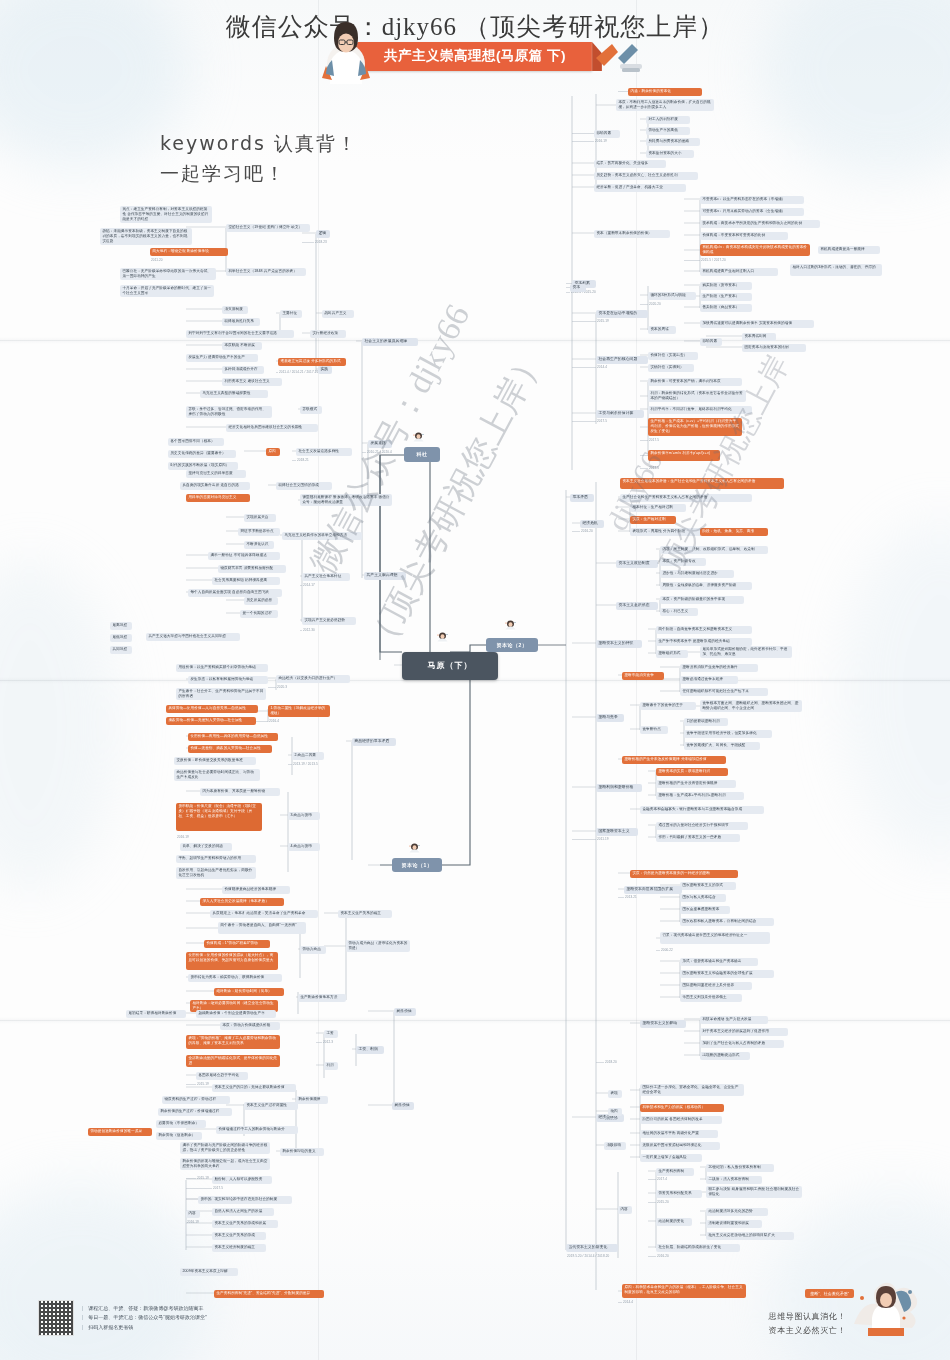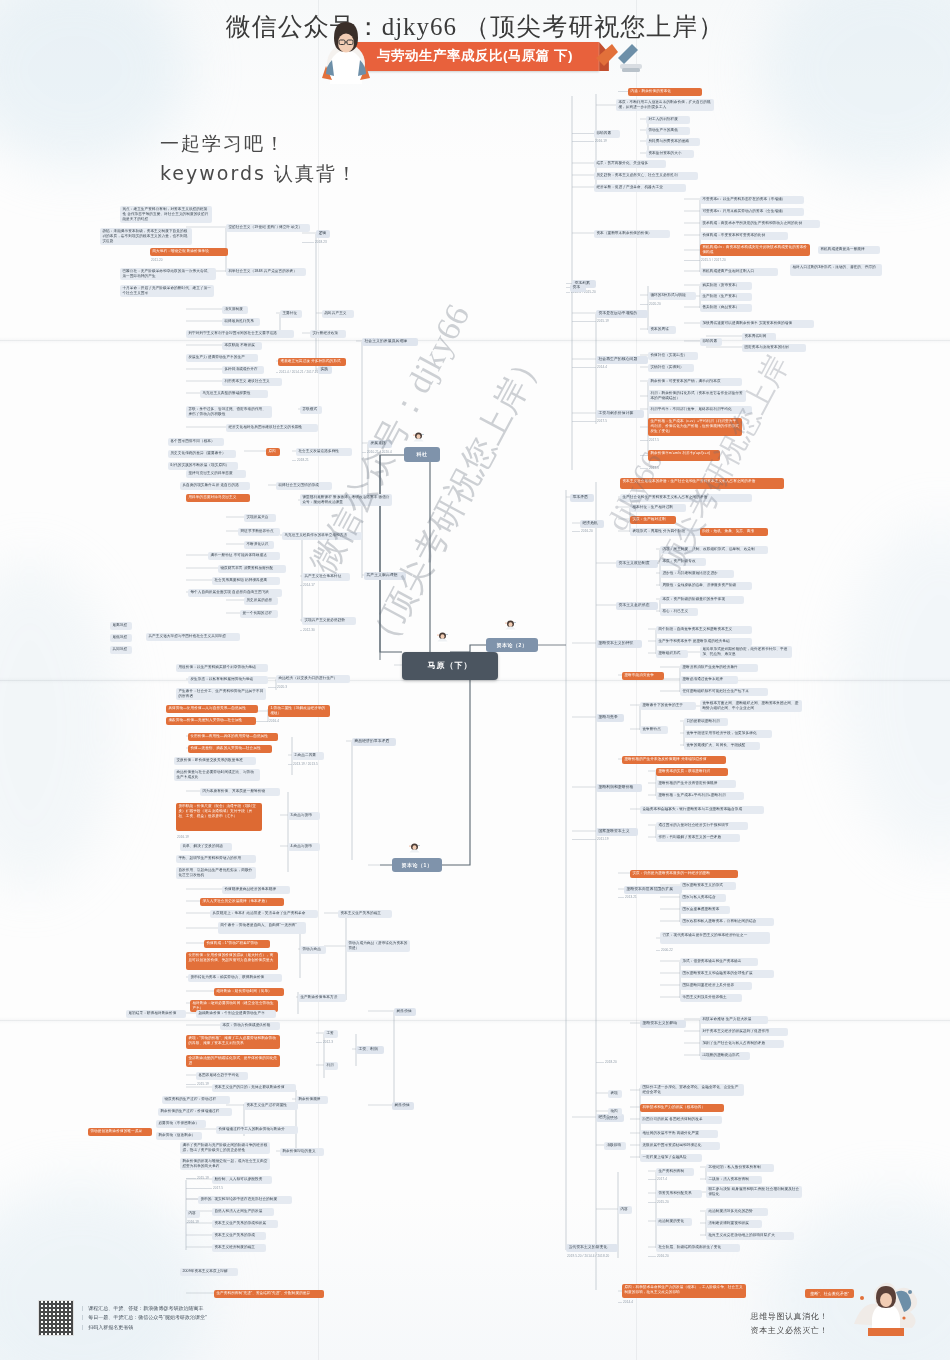--- a/index.html
+++ b/index.html
@@ -121,21 +121,21 @@
       repeating-linear-gradient(0deg,#2c2c2c 0 2px,transparent 2px 4px),
       repeating-linear-gradient(90deg,#2c2c2c 0 2px,transparent 2px 4px);
     background-size:4px 4px;
     opacity:.85;border:1px solid #ddd;
   }
   #footer-lines{font-size:5px;line-height:9.5px;color:#3f4a55;}
   #footer-lines div{display:flex;gap:5px;align-items:center;}
   #footer-lines .bar{color:#9aa6b2;}
   #footer-right{
     position:absolute;right:28px;bottom:22px;z-index:7;
-    display:flex;align-items:flex-end;gap:20px;
+    display:flex;align-items:flex-end;gap:2px;
   }
   #footer-note{
     font-family:"DejaVu Sans",sans-serif;
     font-size:8px;line-height:14px;color:#4a4a4a;letter-spacing:.6px;
     text-align:left;
   }
   #footer-tag{
     position:absolute;right:96px;bottom:62px;z-index:7;
     background:#e2703a;color:#fff;font-size:4px;border-radius:2px;
     padding:2px 5px;
@@ -152,21 +152,21 @@
   <div class="blotch" style="left:-50px;top:1180px;width:260px;height:230px;background:#d4e6ef;opacity:.32;"></div>
   <div class="blotch" style="left:770px;top:1190px;width:250px;height:220px;background:#d8e8f1;opacity:.32;"></div>
   <div class="fold h" style="top:340px;"></div>
   <div class="fold h" style="top:680px;"></div>
   <div class="fold h" style="top:1020px;"></div>
   <div class="fold v" style="left:318px;"></div>
   <div class="fold v" style="left:636px;"></div>
 </div>
 
 <div id="wm-title">微信公众号：djky66 （顶尖考研祝您上岸）</div>
-<div id="title-ribbon">与劳动生产率成反比(马原篇 下)</div>
+<div id="title-ribbon">共产主义崇高理想(马原篇 下)</div>
 
 <svg class="deco-girl" style="left:318px;top:14px;width:56px;height:70px;" viewBox="0 0 56 70">
   <ellipse cx="28" cy="50" rx="19" ry="20" fill="#f5f2ef"></ellipse>
   <path d="M12 48 q6 -12 16 -12 q10 0 16 12 l0 22 l-32 0 z" fill="#ffffff"></path>
   <path d="M16 24 q0 -16 12 -16 q12 0 12 16 q0 14 -12 14 q-12 0 -12 -14z" fill="#3a2f2a"></path>
   <ellipse cx="28" cy="29" rx="8" ry="9.5" fill="#f2cdb4"></ellipse>
   <rect x="21" y="26" width="6" height="4.5" rx="1.4" fill="none" stroke="#3a3a3a" stroke-width="1"></rect>
   <rect x="29" y="26" width="6" height="4.5" rx="1.4" fill="none" stroke="#3a3a3a" stroke-width="1"></rect>
   <line x1="27" y1="28" x2="29" y2="28" stroke="#3a3a3a" stroke-width="1"></line>
   <path d="M8 52 l-4 12 l10 2 z" fill="#e2703a"></path>
@@ -176,22 +176,22 @@
 </svg>
 
 <svg class="deco-girl" style="left:592px;top:30px;width:52px;height:48px;" viewBox="0 0 52 48">
   <path d="M4 28 l16 -14 l6 8 l-14 14 z" fill="#e2703a"></path>
   <path d="M26 28 l14 -14 l6 6 l-14 14 z" fill="#6d8fa8"></path>
   <rect x="28" y="34" width="22" height="5" rx="2" fill="#d9dde2"></rect>
   <rect x="30" y="38" width="18" height="4" rx="1.6" fill="#b9c2ca"></rect>
 </svg>
 
 <div id="hand-note">
+  <div>keywords 认真背！</div>
   <div>一起学习吧！</div>
-  <div>keywords 认真背！</div>
 </div>
 
 <svg id="links" viewBox="0 0 950 1360" preserveAspectRatio="none">
     <path d="M450 652 L470 652 L470 645 L486 645" fill="none" stroke="#5a6670" stroke-width="1.1"></path>
     <path d="M450 660 L470 660 L470 865 L392 865" fill="none" stroke="#5a6670" stroke-width="1.1"></path>
     <path d="M430 652 L430 652 L430 455 L440 455" fill="none" stroke="#5a6670" stroke-width="1.1"></path>
     <path d="M404 455 L380 455 L380 652 L402 652" fill="none" stroke="#5a6670" stroke-width="1.1"></path>
     <path d="M596 94 L596 186" fill="none" stroke="#9aa6b2" stroke-width="0.5"></path>
     <path d="M572 96 L572 470" fill="none" stroke="#9aa6b2" stroke-width="0.5"></path>
     <path d="M648 118 L648 152" fill="none" stroke="#9aa6b2" stroke-width="0.5"></path>

